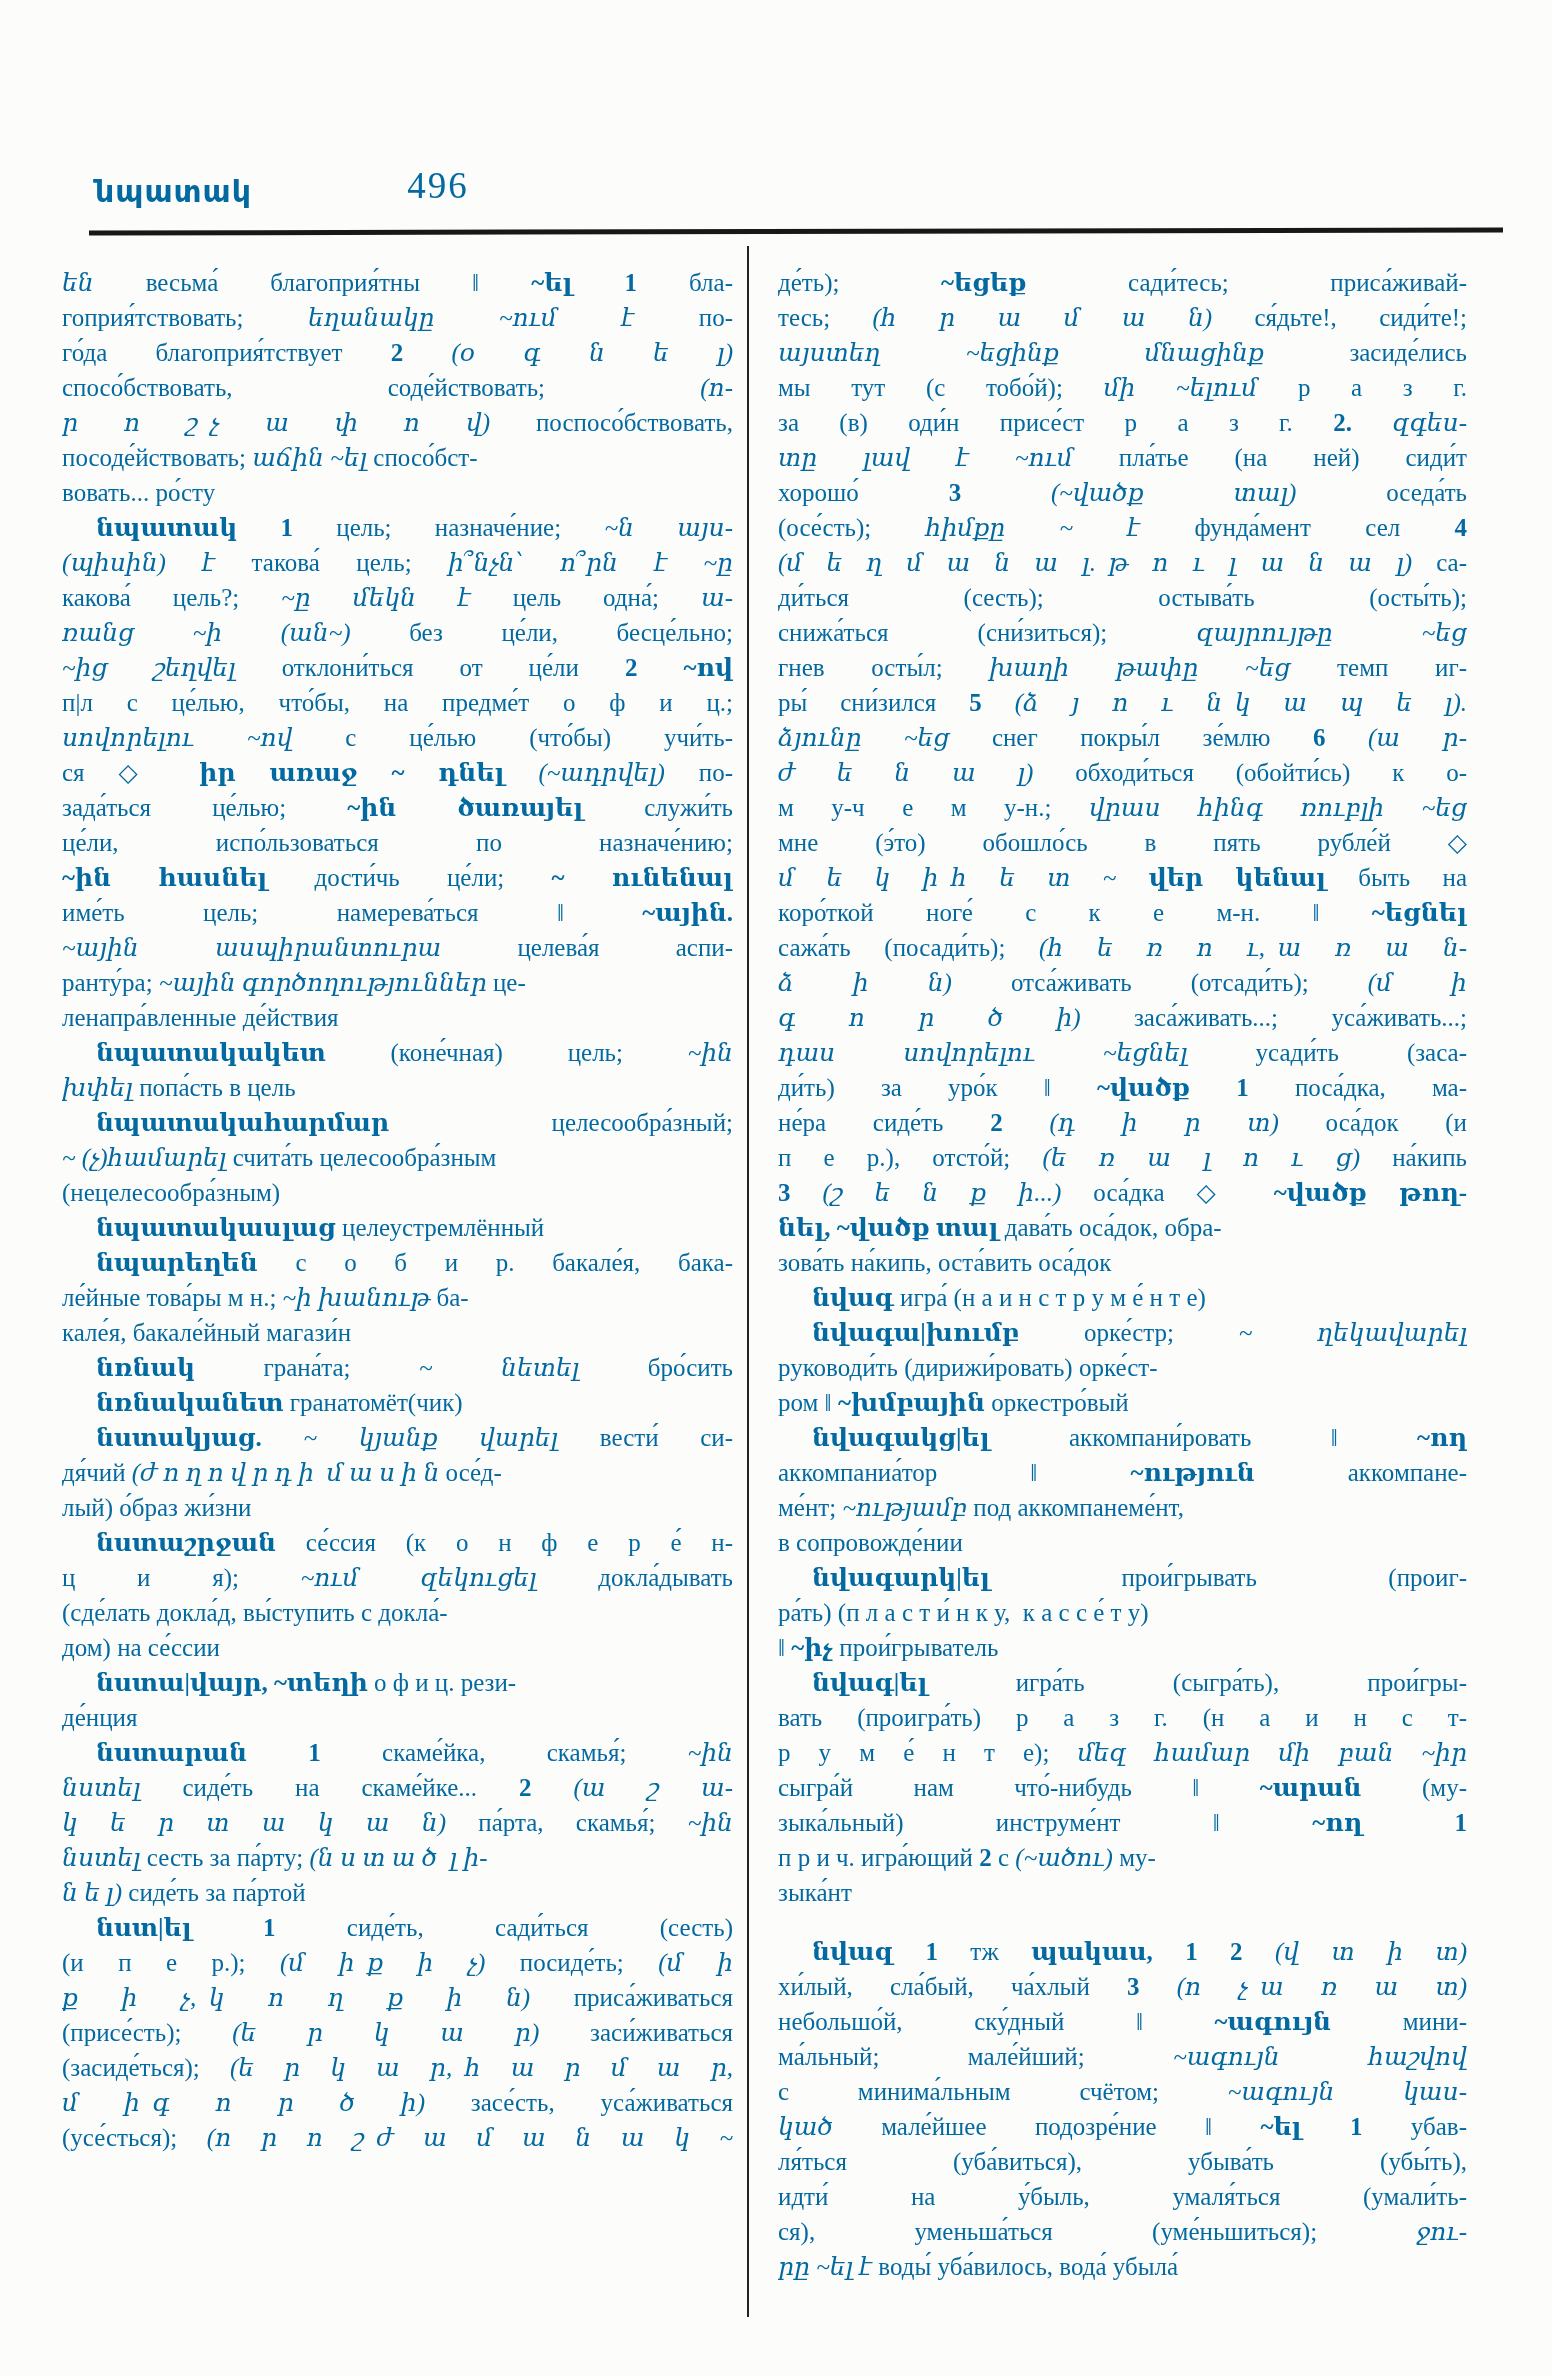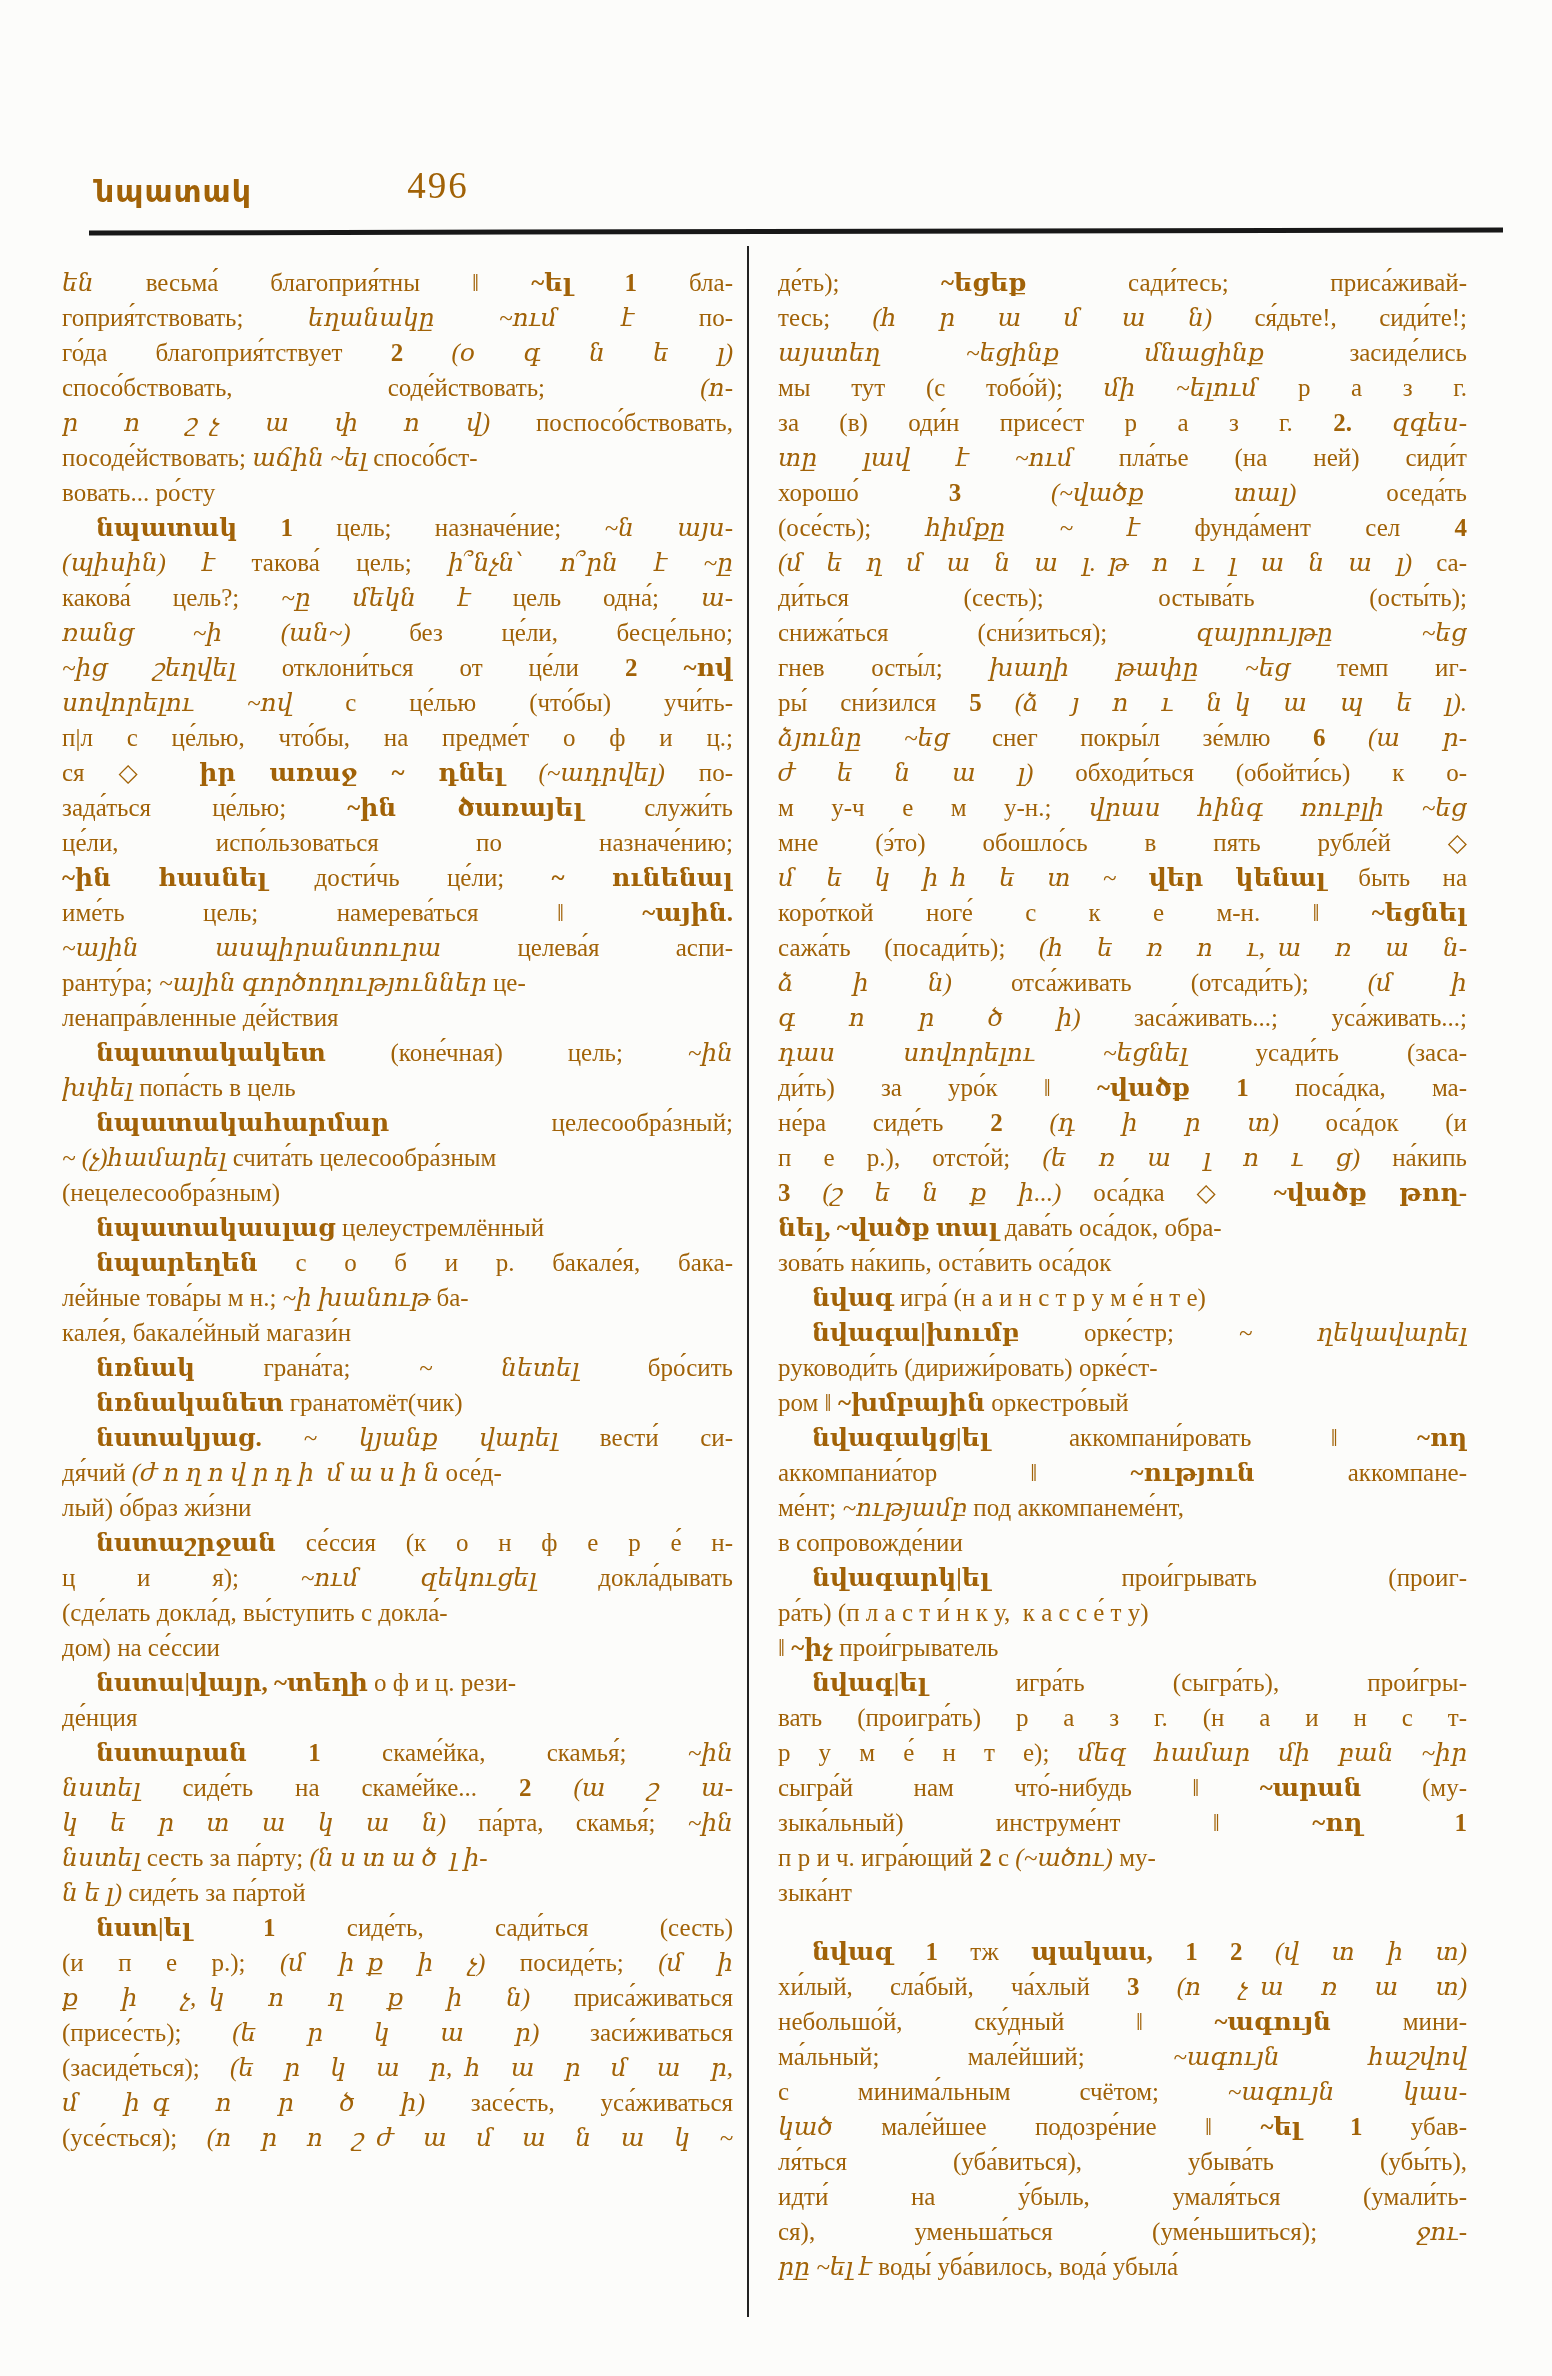--- a/index.html
+++ b/index.html
@@ -1,16 +1,16 @@
 <!DOCTYPE html>
 <html><head>
 <meta charset="utf-8">
 <style>
   html,body{margin:0;padding:0;background:#fcfcfa;}
-  .page{position:relative;width:1552px;height:2376px;background:#fcfcfa;color:#a16207;
+  .page{position:relative;width:1552px;height:2376px;background:#fcfcfa;color:#0369a1;
         font-family:"Liberation Serif","DejaVu Serif","DejaVu Sans",serif;overflow:hidden;}
   .running-head{position:absolute;left:95px;top:174px;font-size:30px;font-weight:bold;
         font-family:"DejaVu Sans","Liberation Serif",serif;letter-spacing:1px;}
   .page-num{position:absolute;left:438px;top:164px;transform:translateX(-50%);
         font-size:37px;letter-spacing:2px;}
   .head-rule{position:absolute;left:89px;top:229px;width:1414px;height:5px;background:#181818;
         transform:rotate(-0.12deg);}
   .col-divider{position:absolute;left:747px;top:246px;width:2px;height:2071px;background:#222;}
   .col{position:absolute;top:265px;}
   .col-left{left:62px;width:671px;}
@@ -38,22 +38,22 @@
       <div class="line"><span class="r">го́да благоприя́тствует </span><span class="b">2</span><span class="i"> (օ գ ն ե լ)</span></div>
       <div class="line"><span class="r">спосо́бствовать, соде́йствовать; </span><span class="i">(ո-</span></div>
       <div class="line"><span class="i">ր ո շ չ ա փ ո վ)</span><span class="r"> поспосо́бствовать,</span></div>
       <div class="line end"><span class="r">посоде́йствовать; </span><span class="i">աճին ~ել</span><span class="r"> спосо́бст-</span></div>
       <div class="line end"><span class="r">вовать... ро́сту</span></div>
       <div class="line ind"><span class="b">նպատակ 1 </span><span class="r">цель; назначе́ние; </span><span class="i">~ն այս-</span></div>
       <div class="line"><span class="i">(պիսին) է</span><span class="r"> такова́ цель; </span><span class="i">ի՞նչն՝ ո՞րն է ~ը</span></div>
       <div class="line"><span class="r">какова́ цель?; </span><span class="i">~ը մեկն է</span><span class="r"> цель одна́; </span><span class="i">ա-</span></div>
       <div class="line"><span class="i">ռանց ~ի (ան~)</span><span class="r"> без це́ли, бесце́льно;</span></div>
       <div class="line"><span class="i">~ից շեղվել</span><span class="r"> отклони́ться от це́ли </span><span class="b">2 ~ով</span></div>
+      <div class="line"><span class="r">п|л с це́лью, что́бы, на предме́т о ф и ц.;</span></div>
       <div class="line"><span class="i">սովորելու ~ով</span><span class="r"> с це́лью (что́бы) учи́ть-</span></div>
-      <div class="line"><span class="r">п|л с це́лью, что́бы, на предме́т о ф и ц.;</span></div>
       <div class="line"><span class="r">ся ◇ </span><span class="b">իր առաջ ~ դնել </span><span class="i">(~ադրվել)</span><span class="r"> по-</span></div>
       <div class="line"><span class="r">зада́ться це́лью; </span><span class="b">~ին ծառայել </span><span class="r">служи́ть</span></div>
       <div class="line"><span class="r">це́ли, испо́льзоваться по назначе́нию;</span></div>
       <div class="line"><span class="b">~ին հասնել </span><span class="r">дости́чь це́ли; </span><span class="b">~ ունենալ</span></div>
       <div class="line"><span class="r">име́ть цель; намерева́ться ‖ </span><span class="b">~ային.</span></div>
       <div class="line"><span class="i">~ային ասպիրանտուրա</span><span class="r"> целева́я аспи-</span></div>
       <div class="line end"><span class="r">ранту́ра; </span><span class="i">~ային գործողություններ</span><span class="r"> це-</span></div>
       <div class="line end"><span class="r">ленапра́вленные де́йствия</span></div>
       <div class="line ind"><span class="b">նպատակակետ </span><span class="r">(коне́чная) цель; </span><span class="i">~ին</span></div>
       <div class="line end"><span class="i">խփել</span><span class="r"> попа́сть в цель</span></div>

